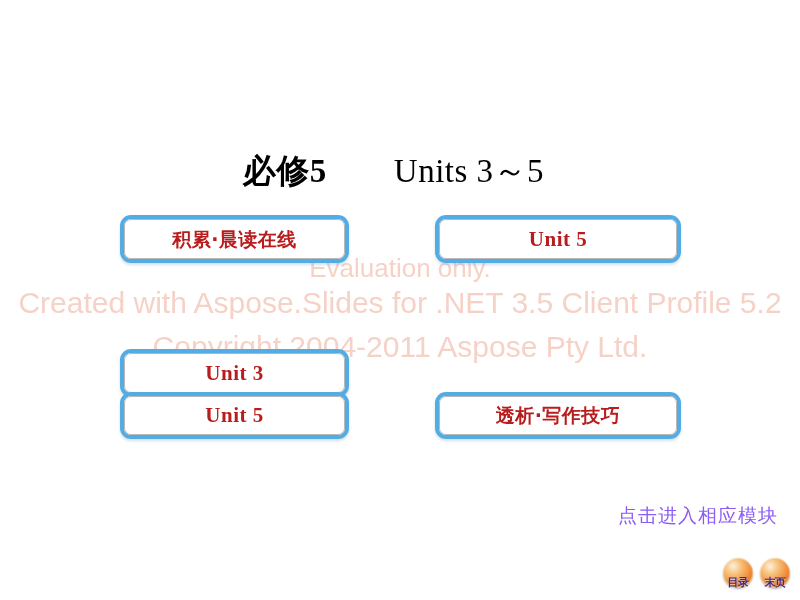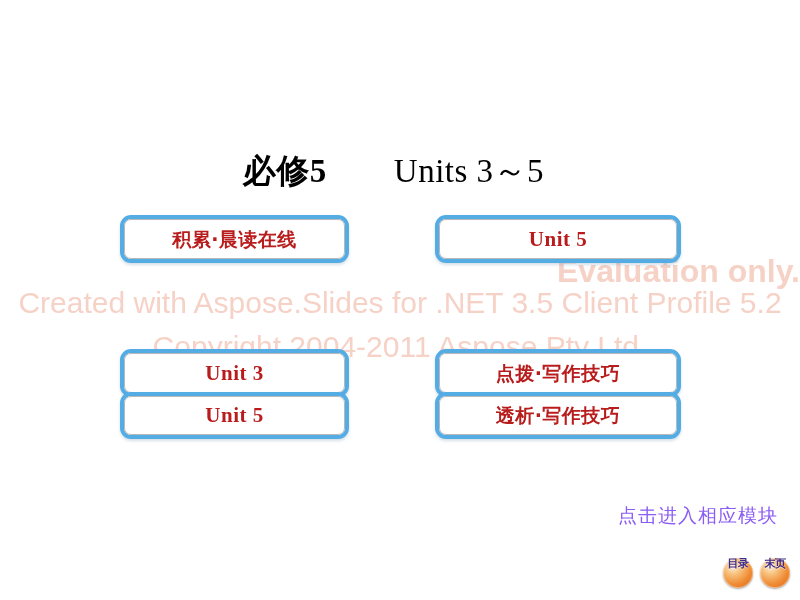--- a/index.html
+++ b/index.html
@@ -51,23 +51,22 @@
     color: #f6cfc4;
     font-family: "Liberation Sans", "DejaVu Sans", sans-serif;
     font-weight: normal;
     white-space: nowrap;
     opacity: 0.95;
   }
   #wm1 {
     top: 253px;
     left: 0;
     width: 800px;
-    text-align: right;
-    font-size: 32px;
-    font-weight: bold;
+    text-align: center;
+    font-size: 26px;
   }
   #wm2 {
     top: 286px;
     left: -31px;
     width: 862px;
     text-align: center;
     font-size: 30px;
   }
   #wm3 {
     top: 330px;
@@ -151,21 +150,21 @@
   }
   .badge {
     position: relative;
     width: 30px;
     height: 30px;
     border-radius: 50%;
     background:
       radial-gradient(circle at 34% 28%, #fdf0dd 0%, #f7c07a 28%, #ef8a33 62%, #d9671a 100%);
     box-shadow: 0 1px 2px rgba(0,0,0,0.35), inset 0 0 0 1px rgba(255,255,255,0.35);
     display: flex;
-    align-items: flex-start;
+    align-items: flex-end;
     justify-content: center;
     cursor: pointer;
   }
   .badge .btext {
     font-family: "DejaVu Sans", "Liberation Sans", sans-serif;
     font-size: 11px;
     font-weight: bold;
     color: #3c2a8c;
     line-height: 1;
     letter-spacing: -0.5px;
@@ -198,25 +197,20 @@
       <span class="label en">Unit 5</span>
     </div>
   </div>
 
   <div class="btn col-left row-2">
     <div class="inner">
       <span class="label en">Unit 3</span>
     </div>
   </div>
 
-  <div class="btn col-right row-2">
-    <div class="inner">
-      <span class="label cn">点拨·写作技巧</span>
-    </div>
-  </div>
 
   <div class="btn col-left row-3">
     <div class="inner">
       <span class="label en">Unit 5</span>
     </div>
   </div>
 
   <div class="btn col-right row-3">
     <div class="inner">
       <span class="label cn">透析·写作技巧</span>

